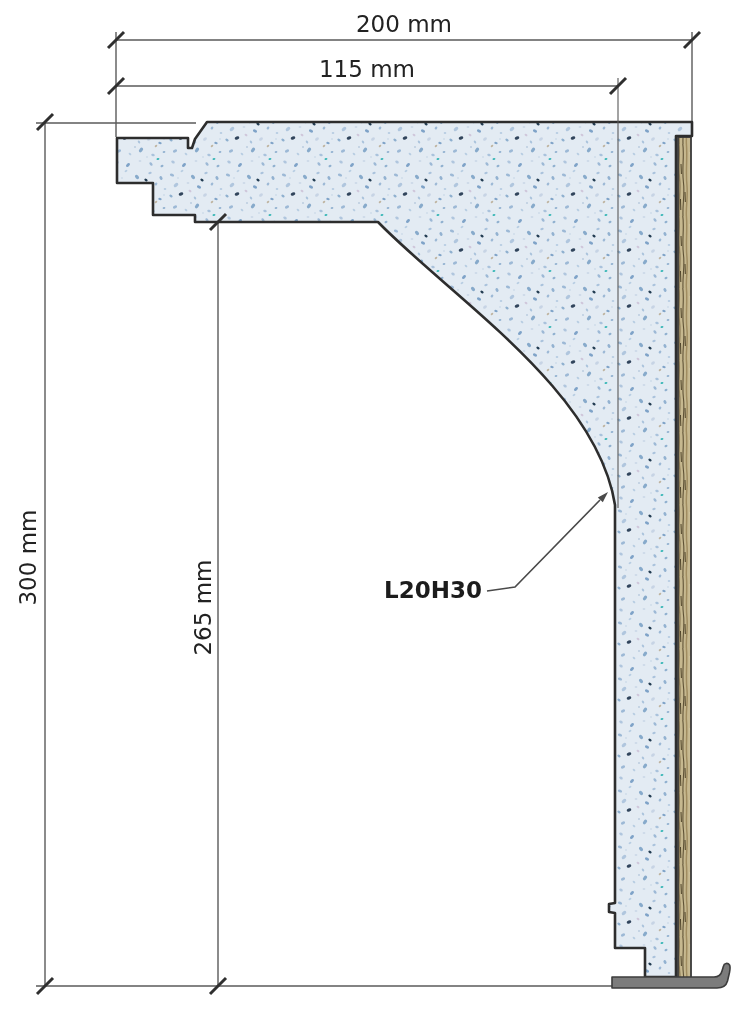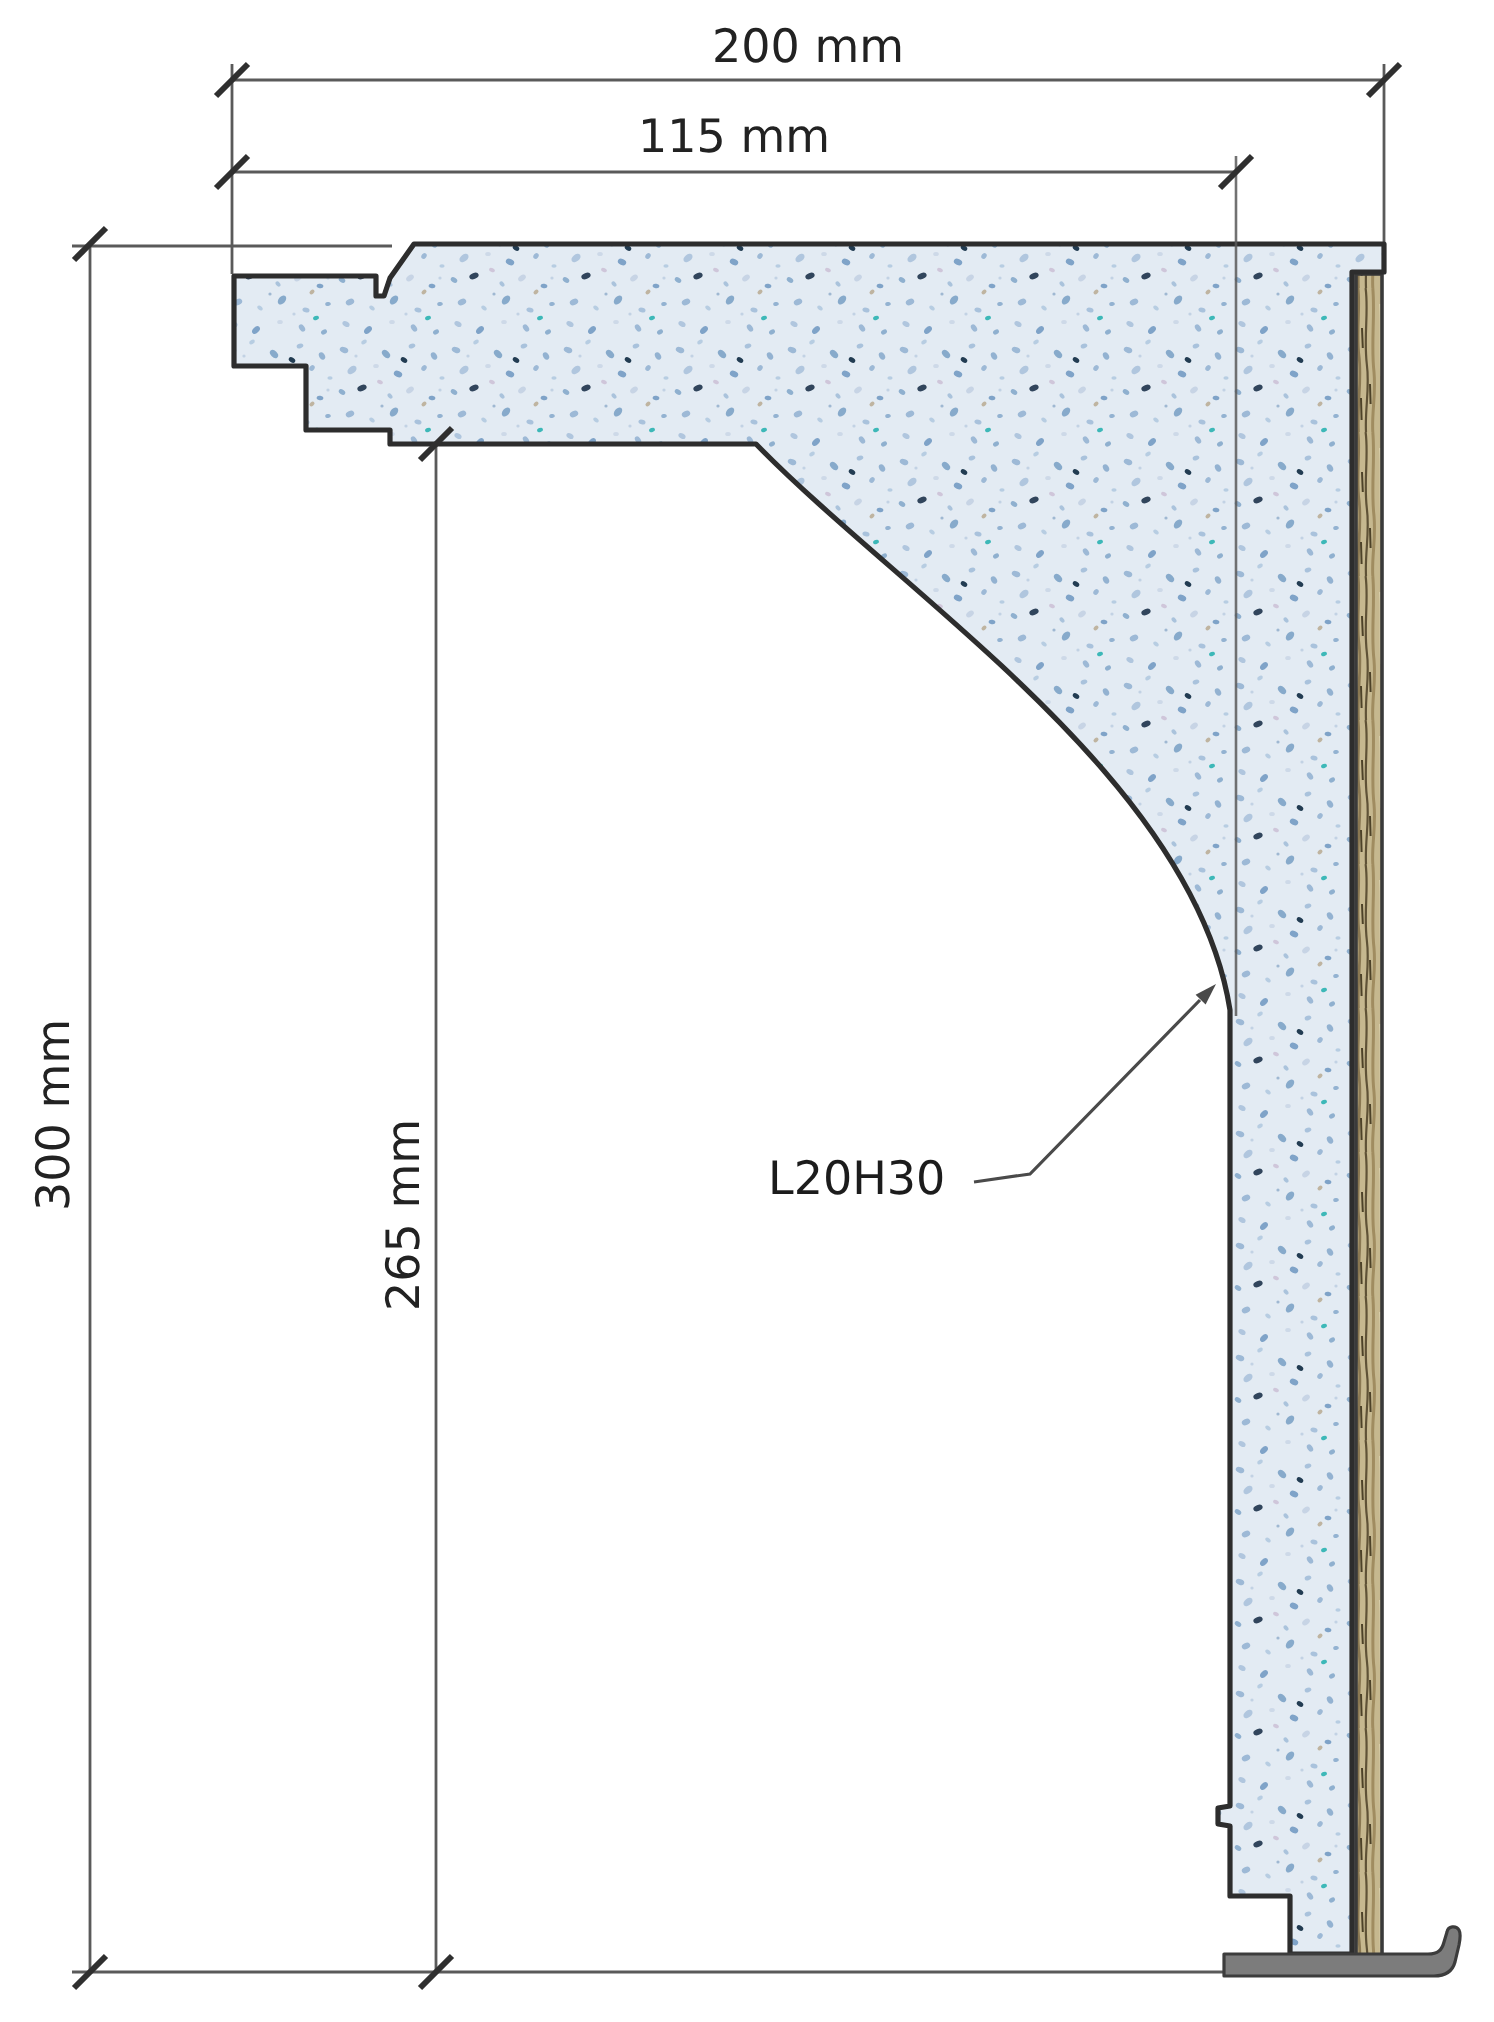--- a/index.html
+++ b/index.html
@@ -20,21 +20,21 @@
     white-space:nowrap;
     line-height:1;
   }
   .dim-label.vert{
     transform:rotate(-90deg);
     transform-origin:center center;
   }
   .part-label{
     position:absolute;
     font-size:23px;
-    font-weight:normal;
+    font-weight:bold;
     color:#1c1c1c;
     white-space:nowrap;
     line-height:1;
   }
 </style>
 </head>
 <body>
 
 <div class="canvas">
 

